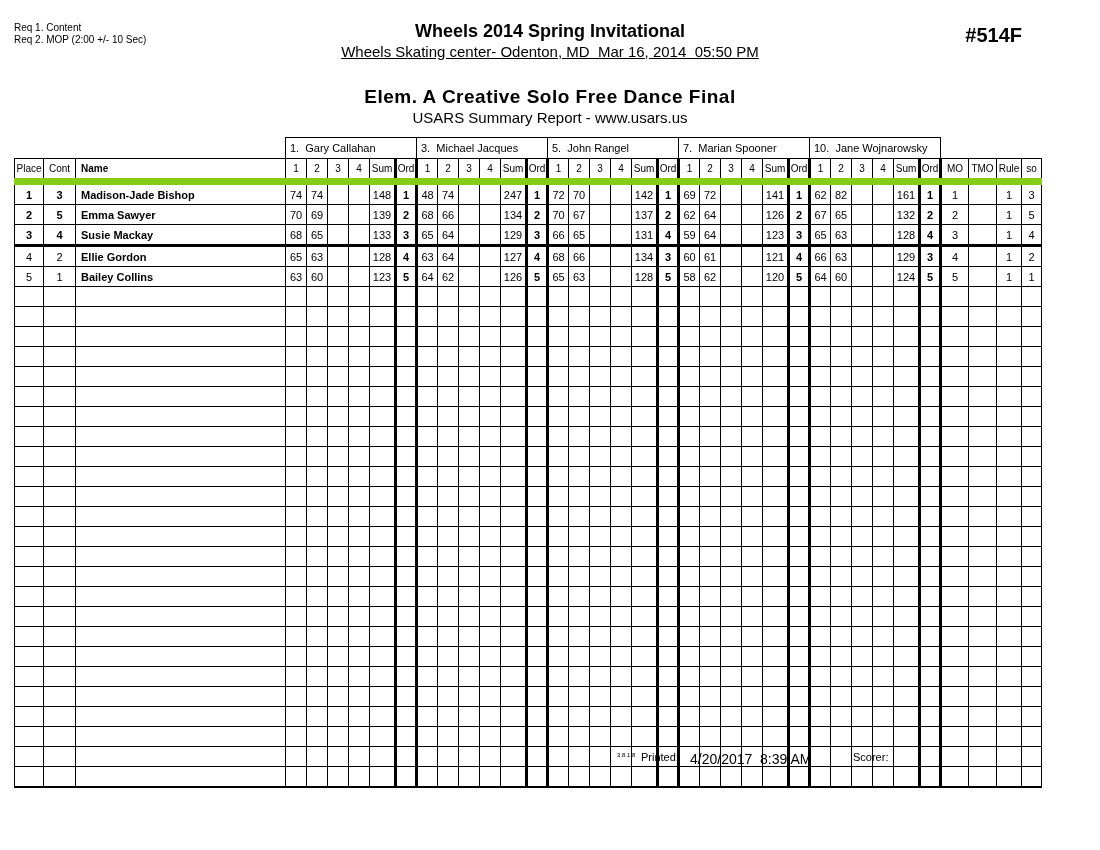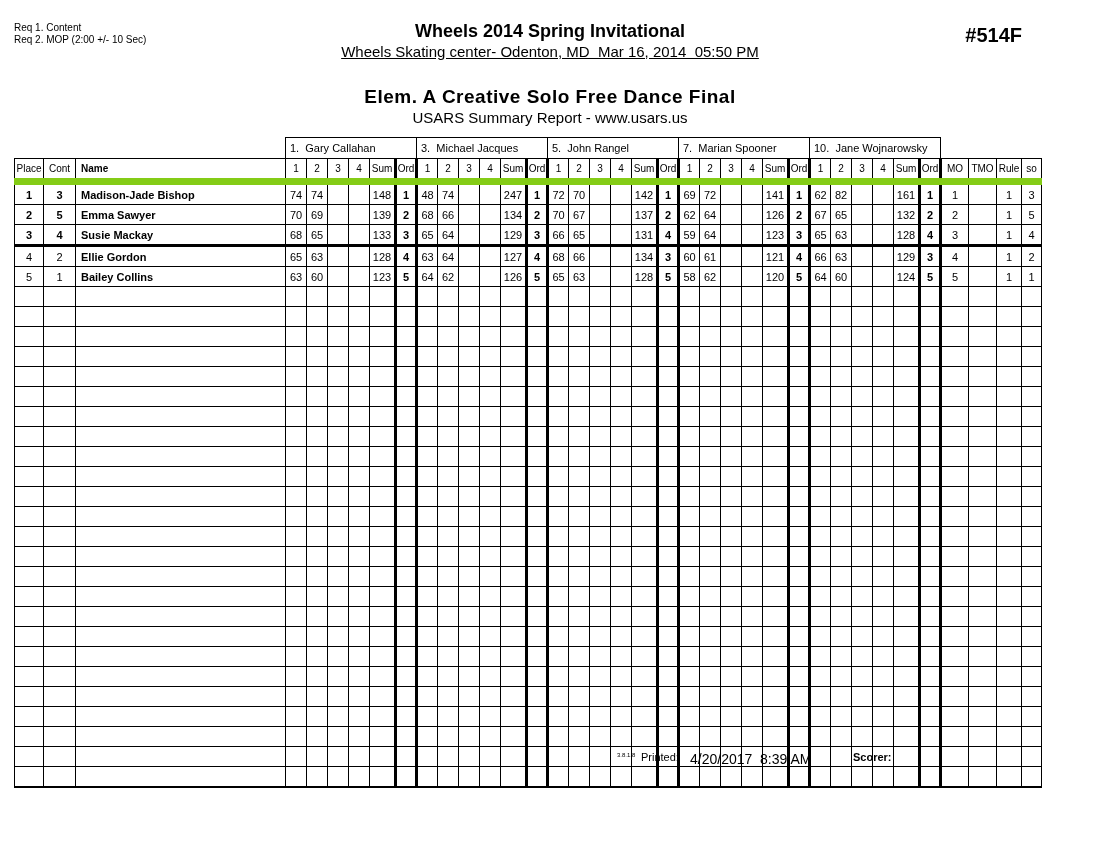--- a/index.html
+++ b/index.html
@@ -38,21 +38,21 @@
   tr.bold-row td.place-cell,
   tr.bold-row td.cont-cell,
   tr.bold-row td.name-col{font-weight:bold;}
   tr.thick-bottom td{border-bottom:3px solid #000;}
   tr.last-row td{border-bottom:2px solid #000;}
 
   
   .footer-version{position:absolute;left:617px;top:752px;font-size:6px;}
   .footer-printed-label{position:absolute;left:641px;top:751px;font-size:11px;}
   .footer-printed-value{position:absolute;left:690px;top:751px;font-size:14px;}
-  .footer-scorer{position:absolute;left:853px;top:751px;font-size:11px;font-weight:bold;}
+  .footer-scorer{position:absolute;left:853px;top:751px;font-size:11px;}
 </style>
 </head>
 <body>
 
 <div class="req-block">
   <div>Req 1.  Content</div>
   <div>Req 2.  MOP (2:00 +/- 10 Sec)</div>
 </div>
 
 <div class="title-block">

